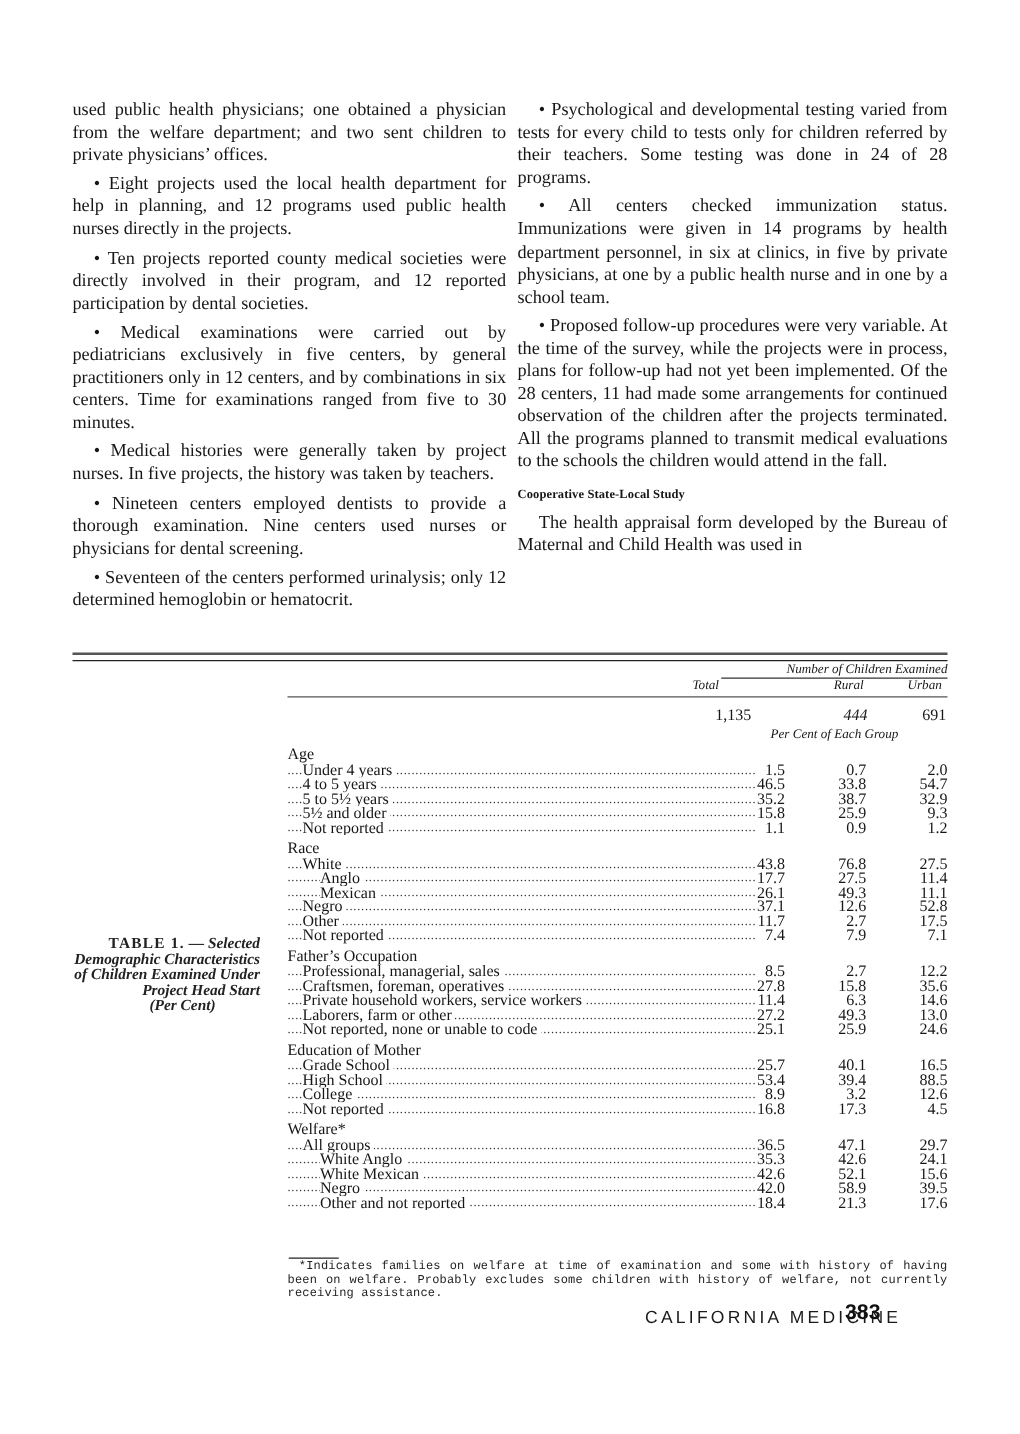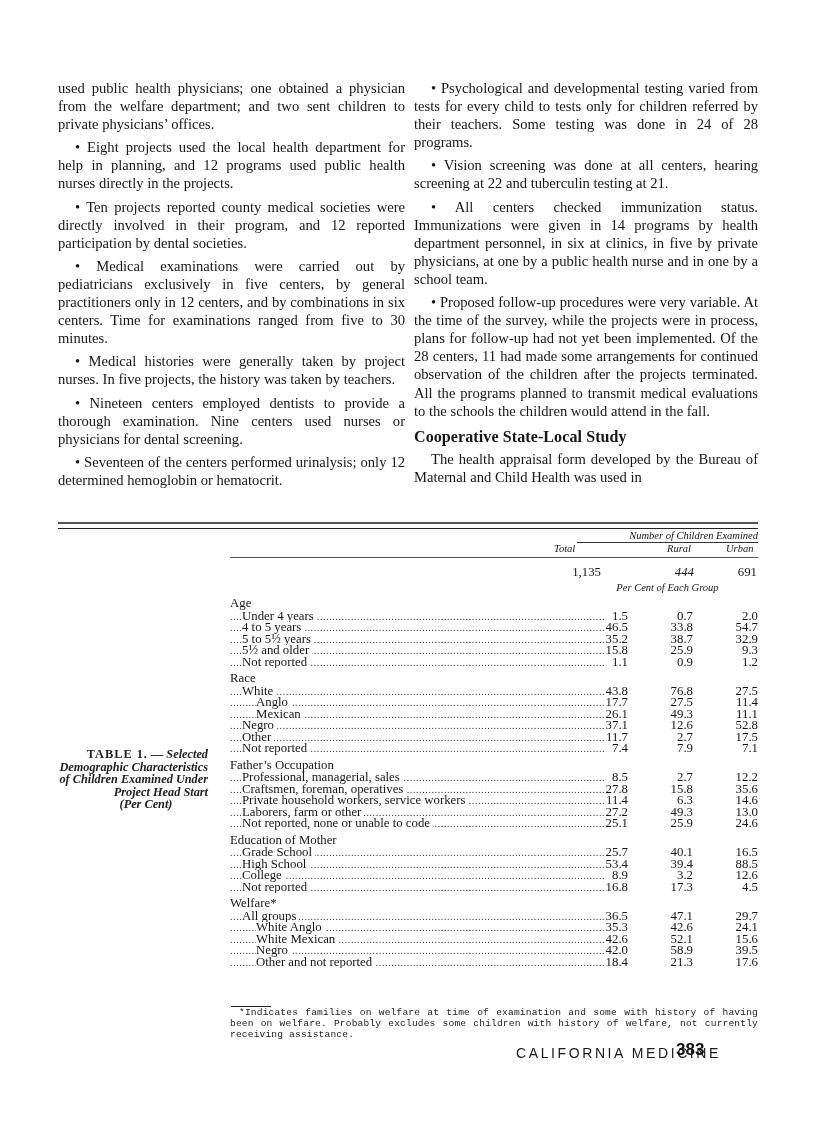--- a/index.html
+++ b/index.html
@@ -11,21 +11,21 @@
       position: absolute; top: 79px; width: 347px;
       font-size: 14.6px; line-height: 18.1px; text-align: justify;
       hyphens: none;
     }
     .col-left { left: 58px; }
     .col-right { left: 414px; width: 344px; }
     .col p { margin: 0 0 5px 0; }
     .col p.indent { text-indent: 17px; }
     .col p.cont { text-indent: 0; }
     .col h3 {
-      margin: 8px 0 4px 0; font-size: 16px; font-weight: bold;
+      margin: 8px 0 4px 0; font-size: 10px; font-weight: bold;
       font-family: "Liberation Serif", serif; letter-spacing: 0.1px;
     }
     .rule-top {
       position: absolute; left: 58px; top: 522px; width: 700px; height: 4px;
       border-top: 2px solid #555; border-bottom: 1px solid #222;
     }
     .rule-head-sub {
       position: absolute; left: 230px; top: 557px; width: 528px; height: 0;
       border-top: 1.5px solid #555;
     }
@@ -103,21 +103,20 @@
   <p class="indent">• Eight projects used the local health department for help in planning, and 12 programs used public health nurses directly in the projects.</p>
   <p class="indent">• Ten projects reported county medical societies were directly involved in their program, and 12 reported participation by dental societies.</p>
   <p class="indent">• Medical examinations were carried out by pediatricians exclusively in five centers, by general practitioners only in 12 centers, and by combinations in six centers. Time for examinations ranged from five to 30 minutes.</p>
   <p class="indent">• Medical histories were generally taken by project nurses. In five projects, the history was taken by teachers.</p>
   <p class="indent">• Nineteen centers employed dentists to provide a thorough examination. Nine centers used nurses or physicians for dental screening.</p>
   <p class="indent">• Seventeen of the centers performed urinalysis; only 12 determined hemoglobin or hematocrit.</p>
 </div>
 
 <div class="col col-right">
   <p class="indent">• Psychological and developmental testing varied from tests for every child to tests only for children referred by their teachers. Some testing was done in 24 of 28 programs.</p>
-  <p class="indent">• Vision screening was done at all centers, hearing screening at 22 and tuberculin testing at 21.</p>
   <p class="indent">• All centers checked immunization status. Immunizations were given in 14 programs by health department personnel, in six at clinics, in five by private physicians, at one by a public health nurse and in one by a school team.</p>
   <p class="indent">• Proposed follow-up procedures were very variable. At the time of the survey, while the projects were in process, plans for follow-up had not yet been implemented. Of the 28 centers, 11 had made some arrangements for continued observation of the children after the projects terminated. All the programs planned to transmit medical evaluations to the schools the children would attend in the fall.</p>
   <h3>Cooperative State-Local Study</h3>
   <p class="indent">The health appraisal form developed by the Bureau of Maternal and Child Health was used in</p>
 </div>
 
 <div class="rule-top"></div>
 <div class="th-group">Number of Children Examined</div>
 <div class="rule-colgroup"></div>
 <div class="th-cols" style="left:554px">Total</div>

